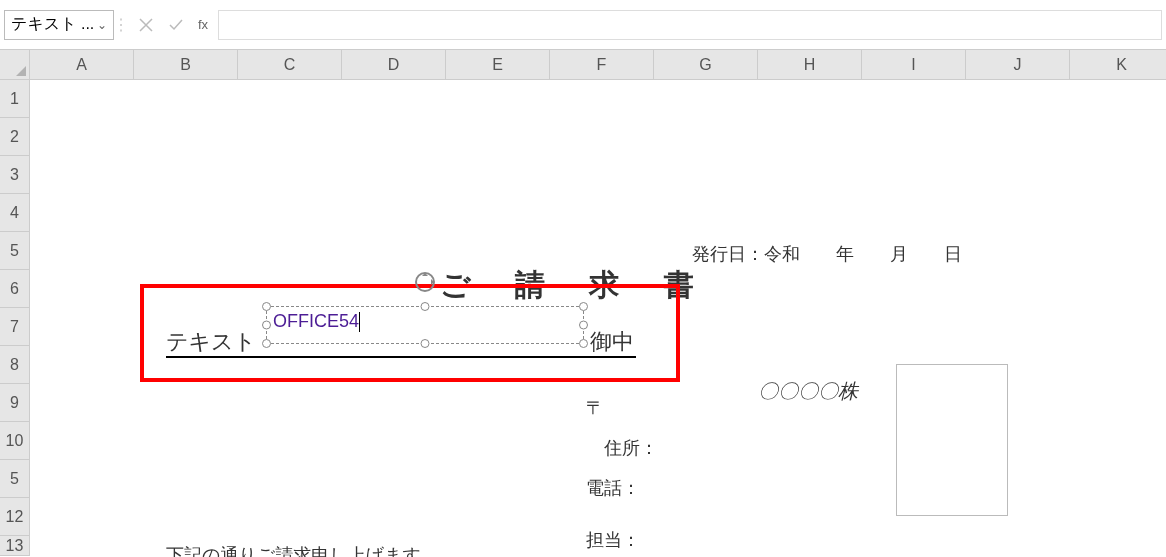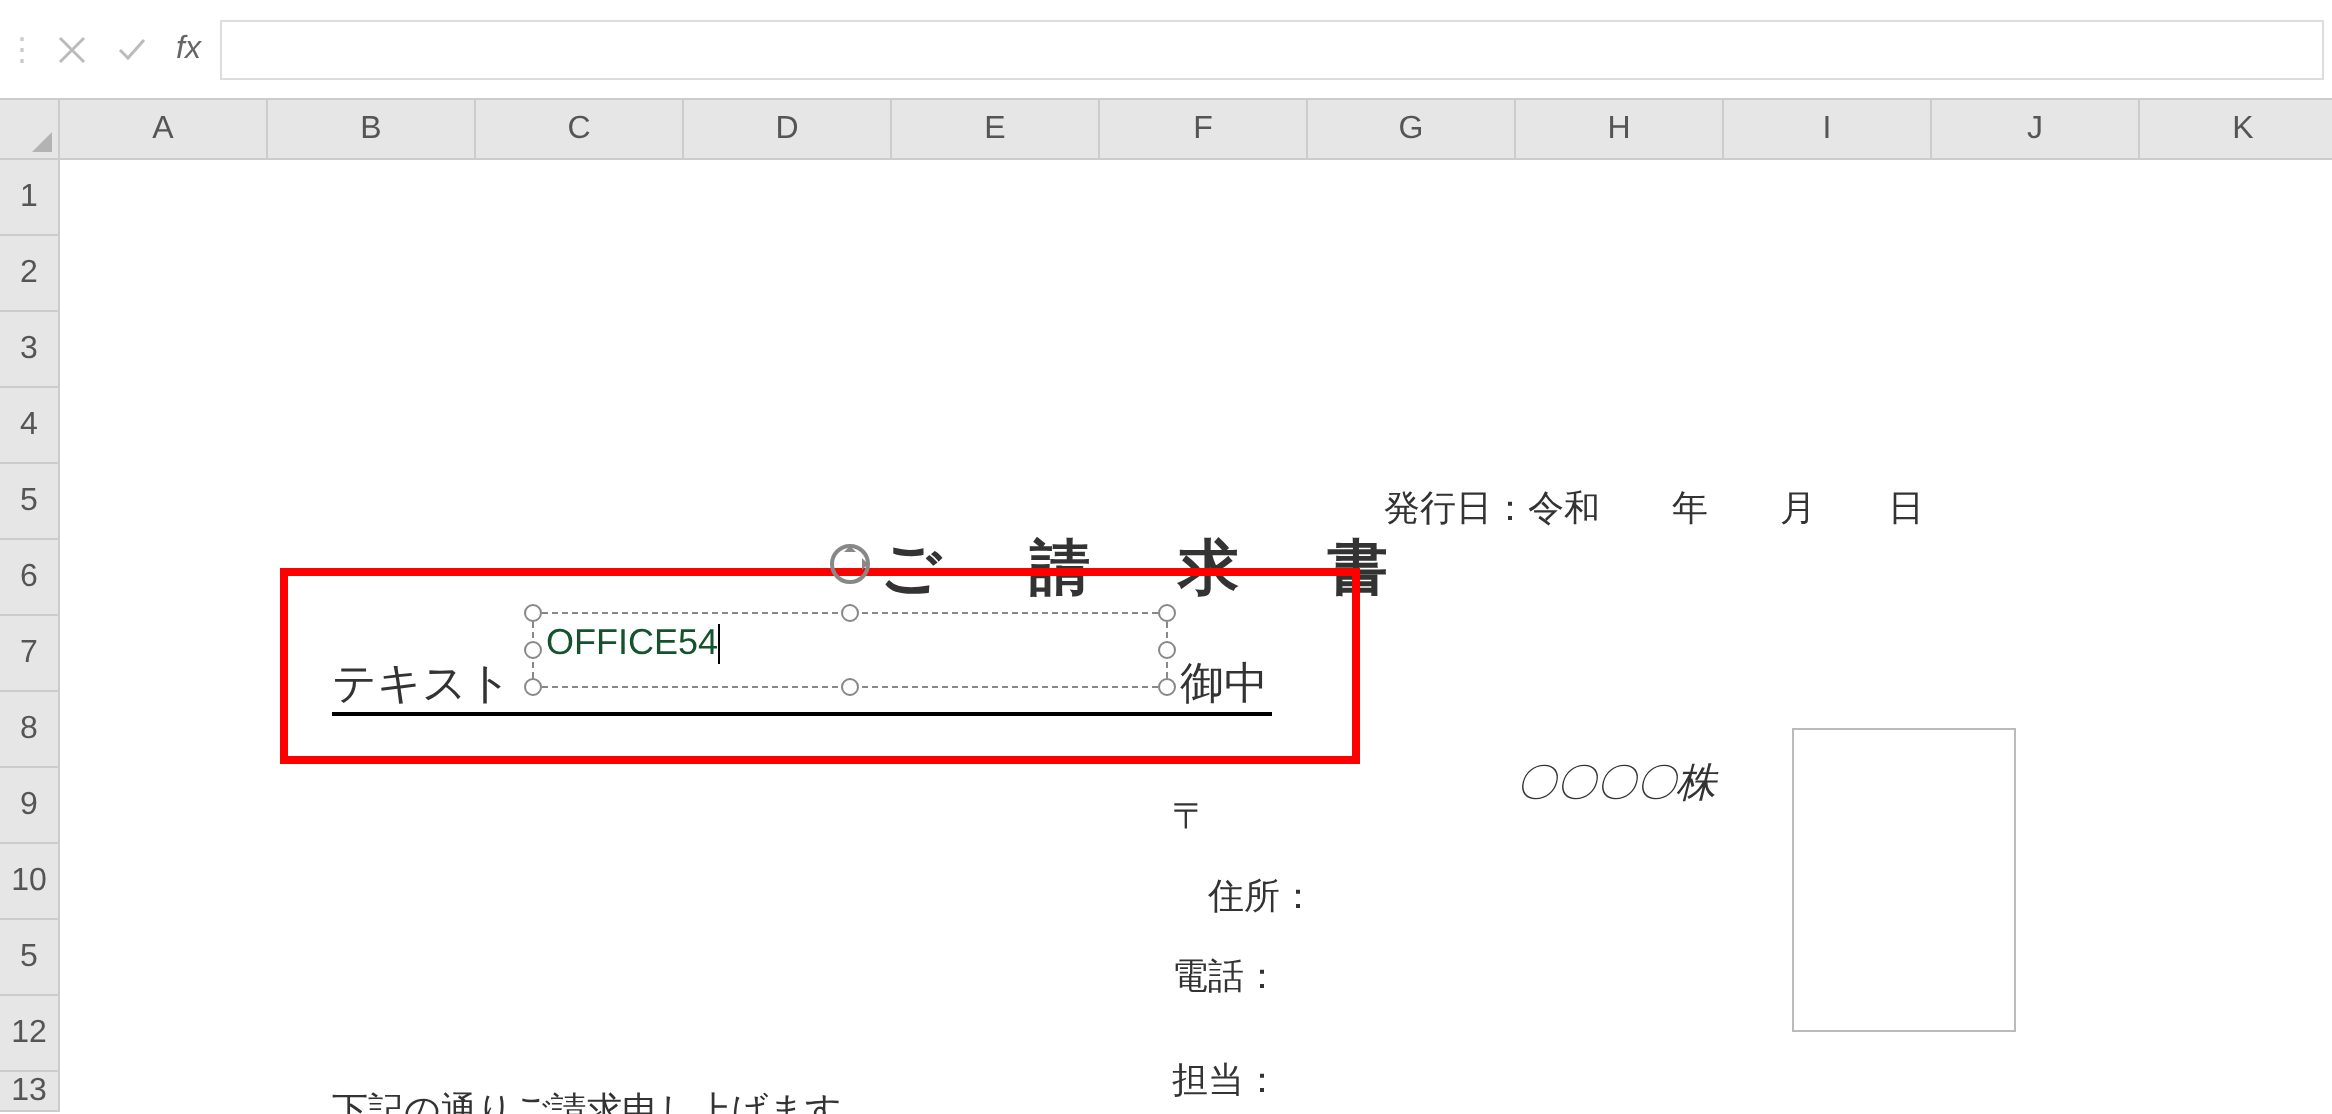--- a/index.html
+++ b/index.html
@@ -4,21 +4,21 @@
   <style>
     * { margin: 0; padding: 0; box-sizing: border-box; }
     body { font-family: "Yu Gothic", "Meiryo", sans-serif; background: #fff; width: 1166px; height: 557px; overflow: hidden; position: relative; }
     
     .formula-bar { height: 50px; display: flex; align-items: center; border-bottom: 1px solid #ccc; background: #fff; padding: 0 4px; }
     .name-box { width: 110px; height: 30px; border: 1px solid #bbb; background: #fff; display: flex; align-items: center; justify-content: space-between; padding: 0 6px; font-size: 16px; }
     .name-box-chevron { color: #666; font-size: 12px; }
     .fb-divider { width: 10px; display:flex; align-items:center; justify-content:center; color:#ccc; margin: 0 2px; }
     .fb-buttons { display: flex; align-items: center; gap: 2px; margin-left: 4px; }
     .fb-btn { width: 28px; height: 28px; display: flex; align-items: center; justify-content: center; color: #bbb; font-size: 18px; }
-    .fx-label { font-style: italic; color: #666; font-size: 16px; margin: 0 6px; }
+    .fx-label { color: #666; font-size: 13px; margin: 0 6px; }
     .formula-input { flex: 1; height: 30px; border: 1px solid #ddd; background: #fff; padding: 0 6px; font-size: 14px; margin-left: 4px; }
     
     .sheet-area { position: relative; display: flex; height: calc(557px - 50px); }
     .select-all { width: 30px; height: 30px; background: #e6e6e6; border-right: 1px solid #ccc; border-bottom: 1px solid #ccc; position: relative; }
     .select-all::after { content: ''; position: absolute; right: 3px; bottom: 3px; width: 0; height: 0; border-style: solid; border-width: 0 0 10px 10px; border-color: transparent transparent #b3b3b3 transparent; }
     
     .col-headers { display: flex; height: 30px; background: #e6e6e6; border-bottom: 1px solid #ccc; }
     .col-header { width: 104px; text-align: center; font-size: 16px; color: #555; border-right: 1px solid #ccc; line-height: 30px; }
     
     .row-headers { width: 30px; background: #e6e6e6; border-right: 1px solid #ccc; }
@@ -36,33 +36,37 @@
     .handle.tl { top: -5px; left: -5px; }
     .handle.tc { top: -5px; left: 50%; transform: translateX(-50%); }
     .handle.tr { top: -5px; right: -5px; }
     .handle.ml { top: 50%; left: -5px; transform: translateY(-50%); }
     .handle.mr { top: 50%; right: -5px; transform: translateY(-50%); }
     .handle.bl { bottom: -5px; left: -5px; }
     .handle.bc { bottom: -5px; left: 50%; transform: translateX(-50%); }
     .handle.br { bottom: -5px; right: -5px; }
     .rotate-handle { position: absolute; top: -40px; left: 50%; transform: translateX(-50%); width: 30px; height: 30px; display:flex; align-items:center; justify-content:center; }
     
-    .textbox-content { padding: 4px 6px; font-size: 18px; color: #14532d; position: relative; }
+    .textbox-content { padding: 4px 6px; font-size: 18px; color: #4c1d95; position: relative; }
     .text-cursor { display: inline-block; width: 1px; height: 20px; background: #000; vertical-align: middle; animation: blink 1s infinite; }
     @keyframes blink { 0%,50%{opacity:1;} 51%,100%{opacity:0;} }
     
     .underline-bar { position: absolute; height: 2px; background: #000; }
     
     .stamp-box { position: absolute; border: 1px solid #bbb; background: #fff; }
     .grid-right { flex:1; }
   </style>
 </head>
 <body>
 
 <div class="formula-bar">
+  <div class="name-box">
+    <span>テキスト ...</span>
+    <span class="name-box-chevron">⌄</span>
+  </div>
   <div class="fb-divider">⋮</div>
   <div class="fb-buttons">
     <div class="fb-btn">
       <svg width="16" height="16" viewBox="0 0 16 16">
           <path d="M2 2 L14 14 M14 2 L2 14" stroke="#bbb" stroke-width="1.5" fill="none"></path>
         </svg>
     </div>
     <div class="fb-btn">
       <svg width="16" height="16" viewBox="0 0 16 16">
           <path d="M2 8 L6 12 L14 3" stroke="#bbb" stroke-width="1.5" fill="none"></path>

